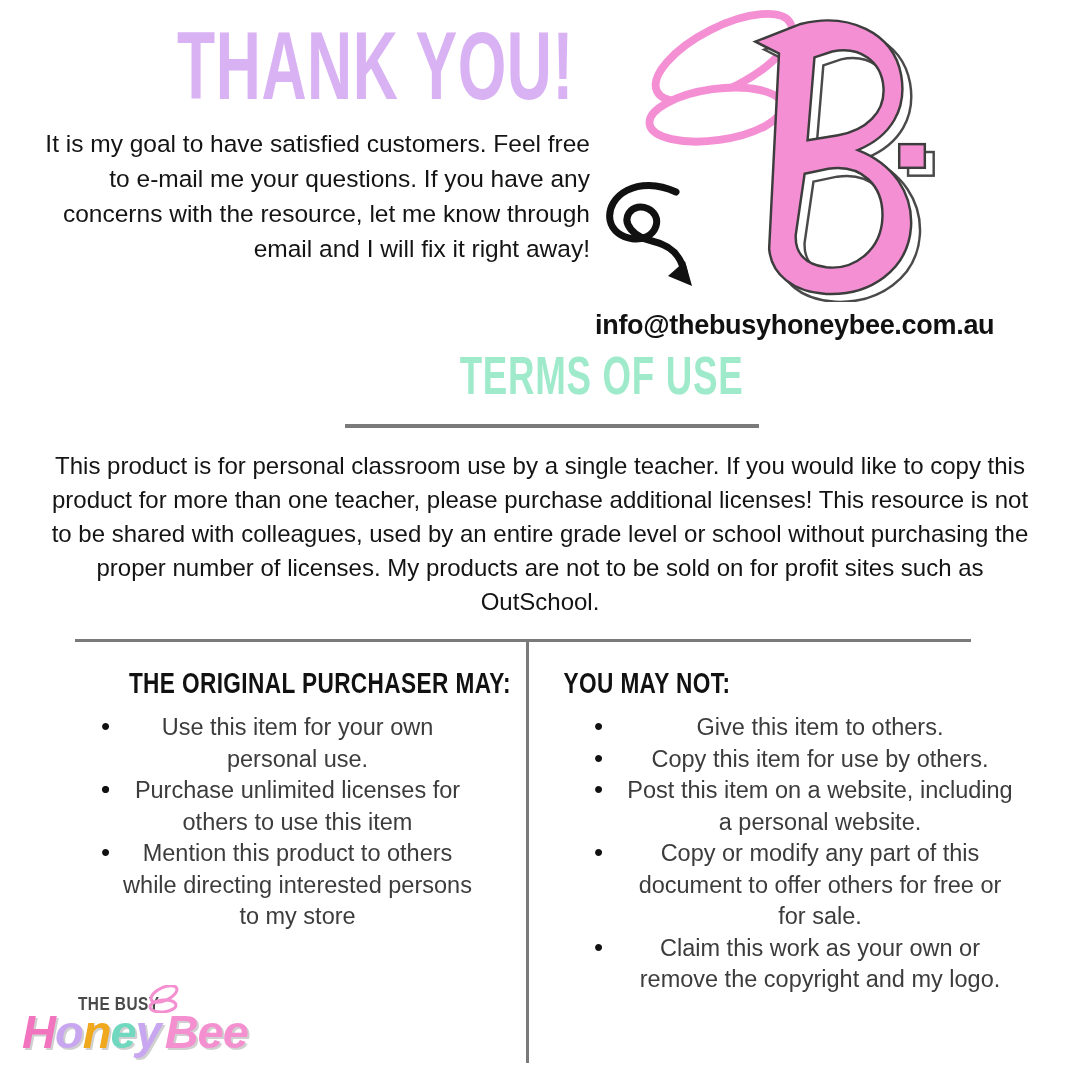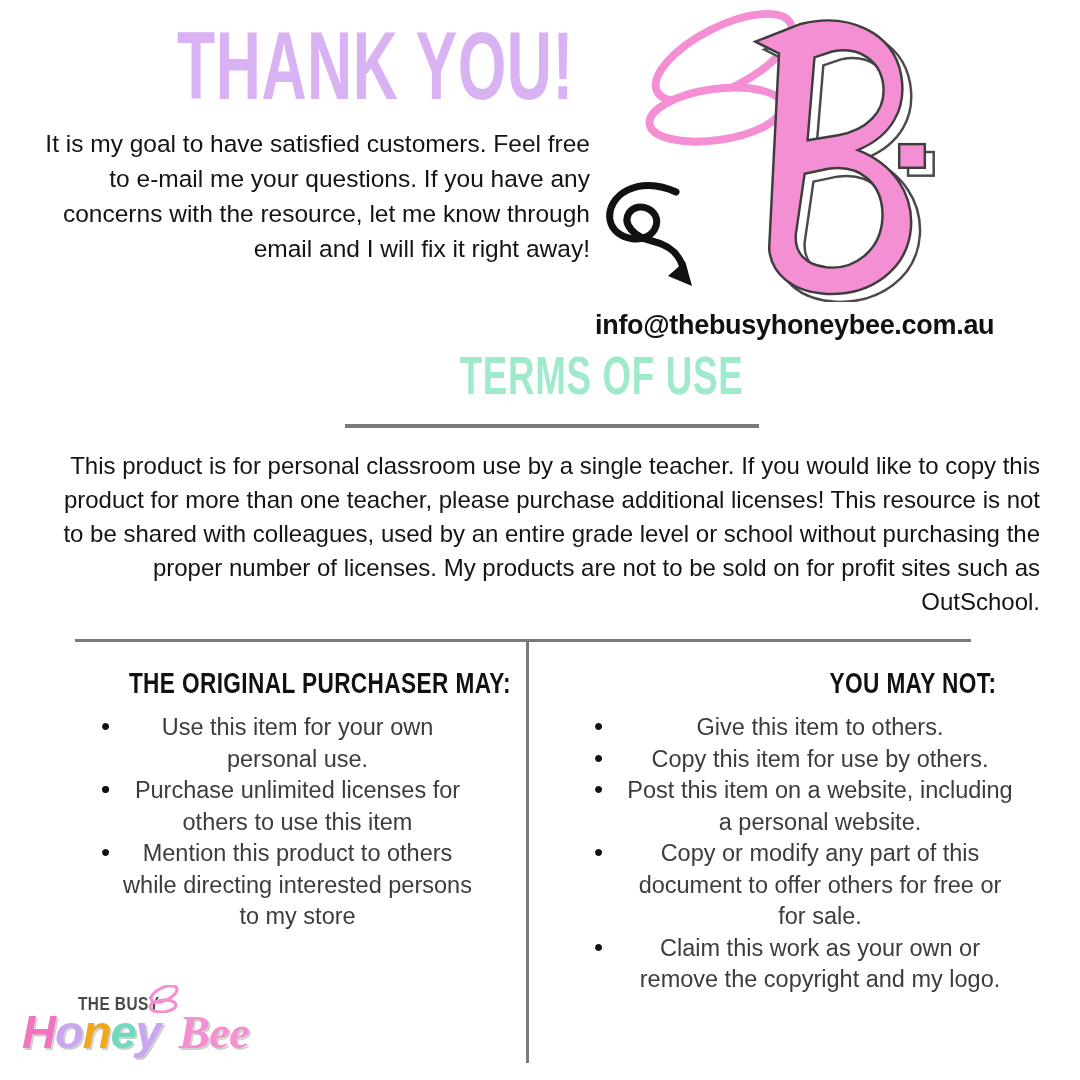--- a/index.html
+++ b/index.html
@@ -27,29 +27,29 @@
     font-size:27px;font-weight:700;letter-spacing:-.3px;color:#111;
   }
   
   .terms-title{
     left:290px;top:348px;width:520px;text-align:right;
     font-size:54px;font-weight:700;color:#9FEACB;line-height:1;white-space:nowrap;
   }
   .terms-title .squish{display:inline-block;transform:scaleX(.68);transform-origin:center;letter-spacing:1px;}
   .terms-underline{left:345px;top:424px;width:414px;height:3.5px;background:#7A7A7A;}
   .terms-body{
-    left:40px;top:449px;width:1000px;text-align:right;
+    left:40px;top:449px;width:1000px;text-align:center;
     font-size:24px;line-height:34px;color:#141414;
   }
   
   .hr-line{left:75px;top:639px;width:896px;height:3px;background:#7A7A7A;}
   .vr-line{left:526px;top:639px;width:3px;height:424px;background:#7A7A7A;}
   
   .col-heading{
-    top:666px;text-align:right;font-size:29px;font-weight:700;color:#111;
+    top:666px;text-align:left;font-size:29px;font-weight:700;color:#111;
     white-space:nowrap;line-height:1.2;
   }
   .col-heading .squish{display:inline-block;transform:scaleX(.78);transform-origin:center;letter-spacing:.5px;}
   .heading-left{left:75px;width:445px;}
   .heading-right{left:540px;width:480px;}
   ul.blist{list-style:none;margin:0;padding:0;}
   ul.blist li{position:relative;text-align:center;font-size:23.5px;line-height:31.5px;color:#3c3c3c;margin:0 0 0 0;}
   ul.blist li .btxt{margin:0 auto;}
   ul.blist li .bdot{position:absolute;top:-1px;font-size:26px;color:#111;}
   .list-left{left:75px;top:712px;width:445px;}
@@ -67,21 +67,21 @@
   .fl-script{
     position:absolute;left:0px;top:16px;font-size:47px;font-weight:700;font-style:italic;
     white-space:nowrap;letter-spacing:-1px;
     text-shadow:2px 2px 0 rgba(170,170,170,.55);
   }
   .fl-script .lh0{color:#F273BE;}
   .fl-script .lh1{color:#C9A6F0;}
   .fl-script .lh2{color:#F0A81C;}
   .fl-script .lh3{color:#6FD8BE;}
   .fl-script .lh4{color:#C9A6F0;}
-  .fl-script .bee{color:#F48FD0;margin-left:18px;font-family:Liberation Serif, serif;}
+  .fl-script .bee{color:#F48FD0;margin-left:4px;}
   .fl-wings{position:absolute;left:126px;top:-3px;width:44px;height:28px;}
 </style>
 </head>
 <body>
 
 <div class="abs thank-title">
   <span class="squish">THANK YOU!</span>
 </div>
 <div class="abs thank-msg">It is my goal to have satisfied customers. Feel free to e-mail me your questions. If you have any concerns with the resource, let me know through email and I will fix it right away!</div>
 

